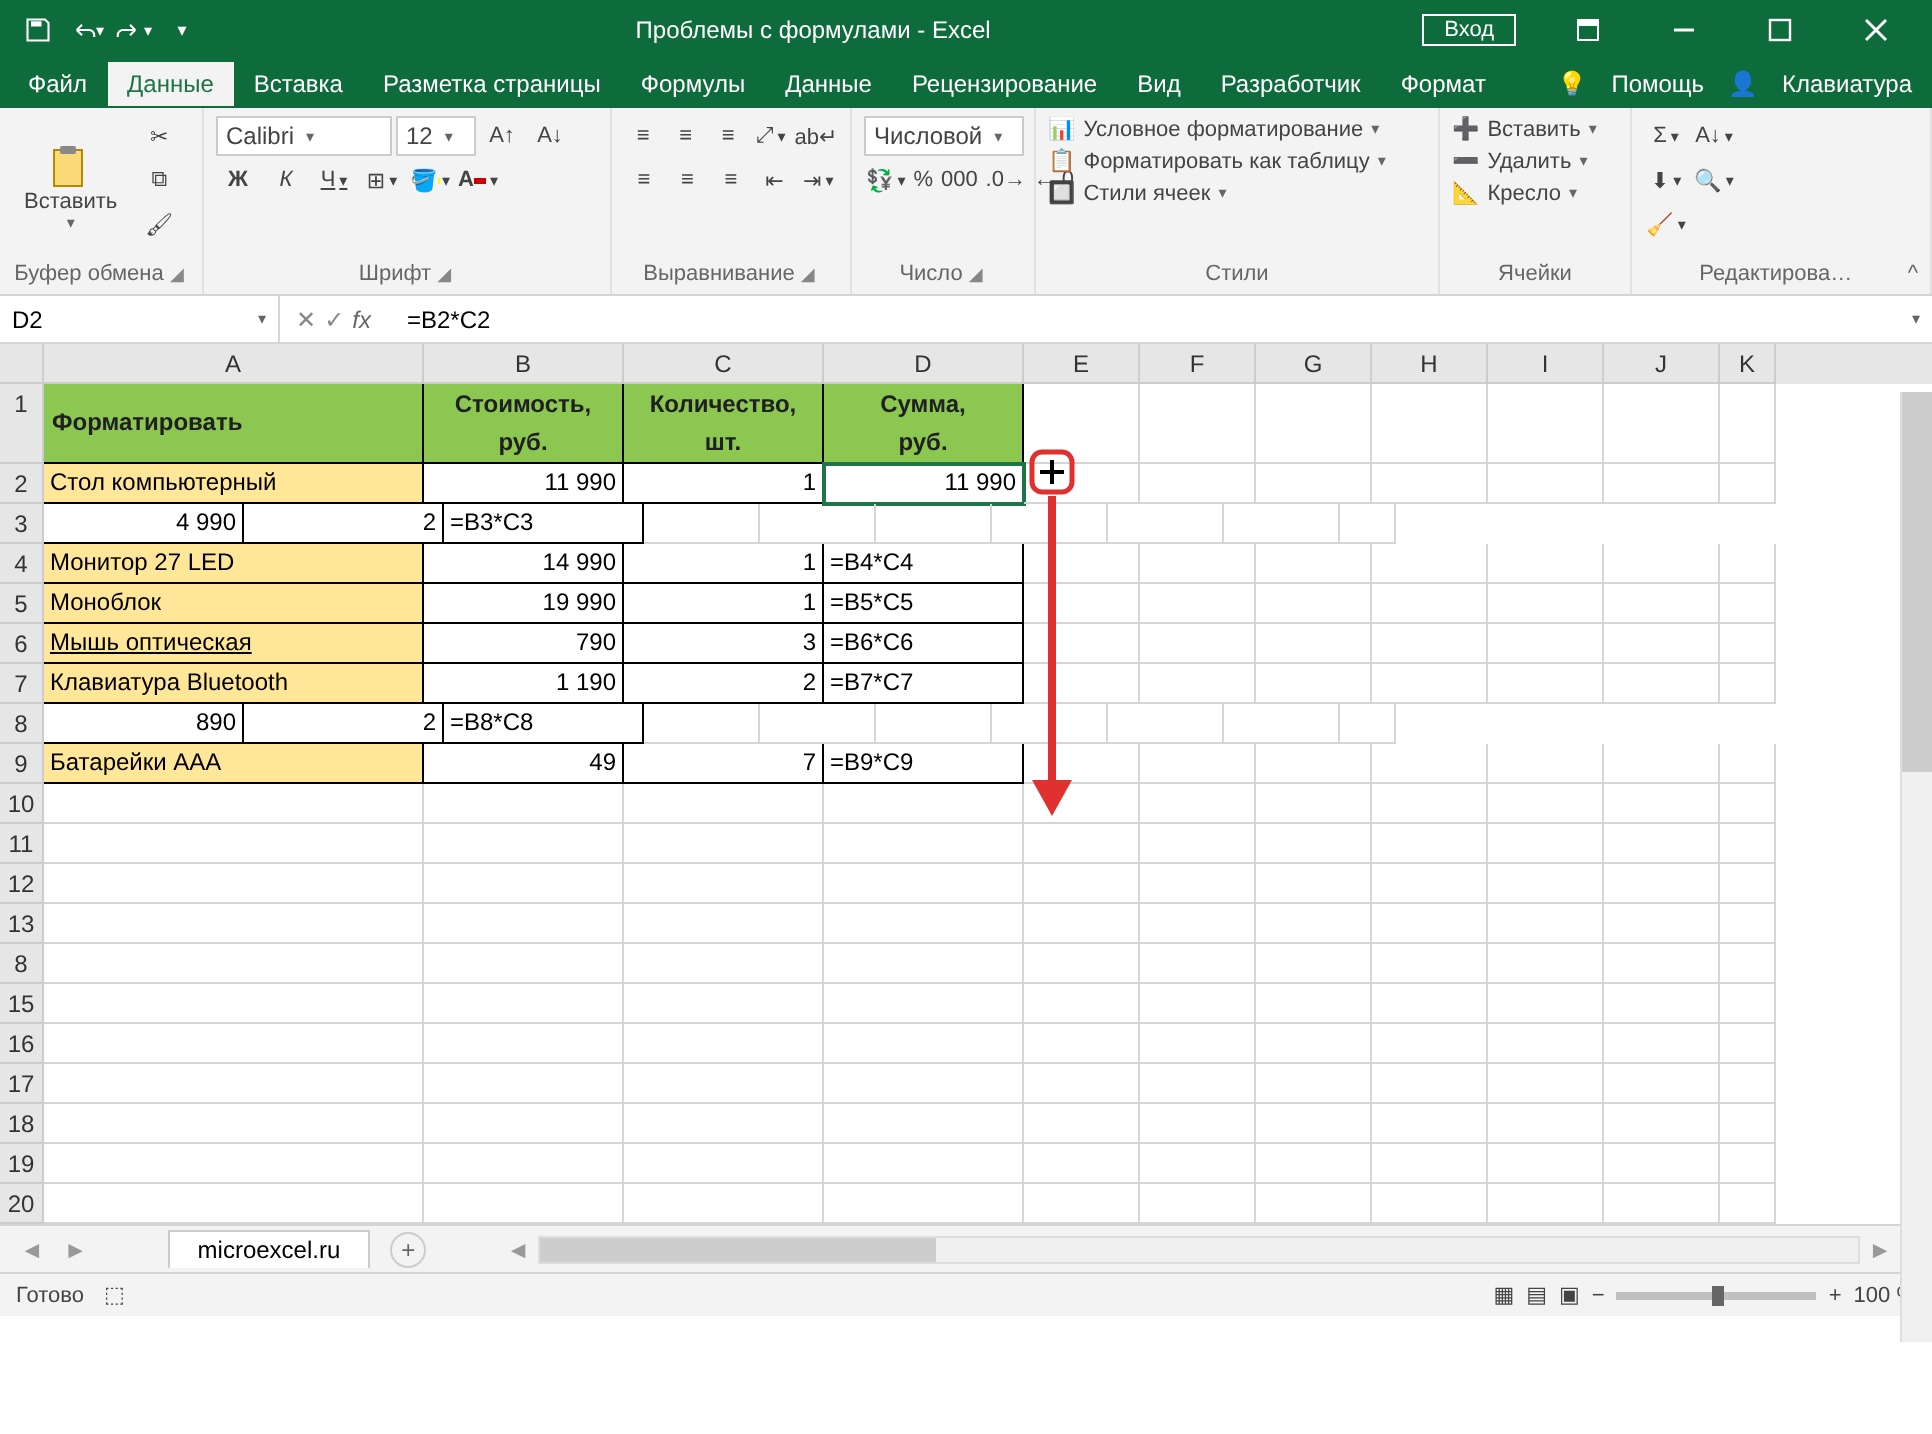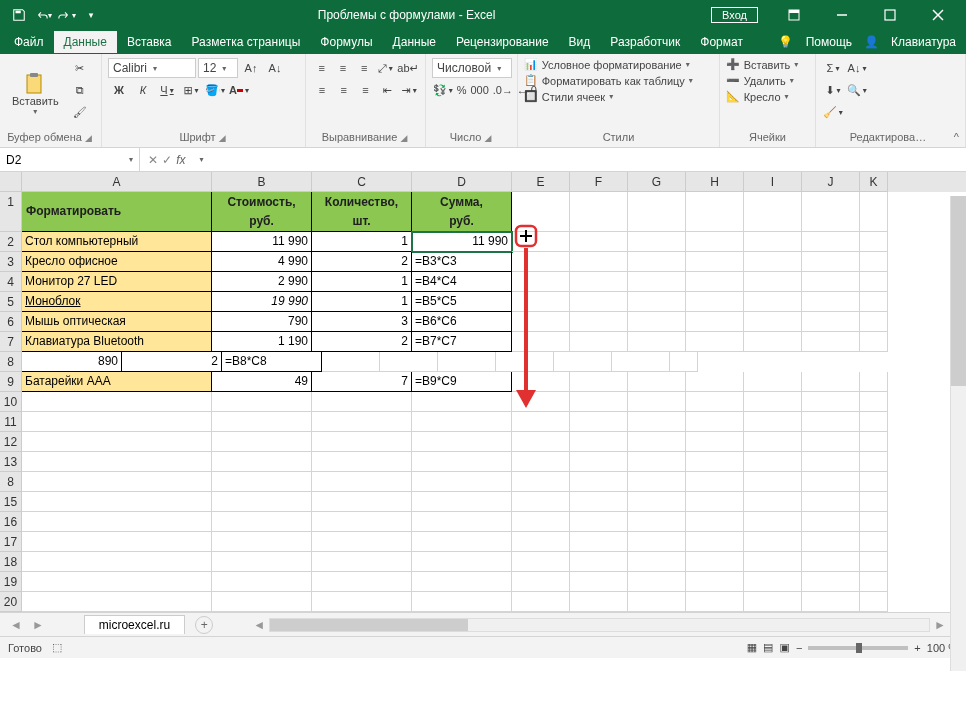--- a/index.html
+++ b/index.html
@@ -271,20 +271,21 @@
 <div class="namebox-row">
   <div class="namebox">
       <span>D2</span>
       <span class="dd">▾</span>
     </div>
   <div class="fx-btns">
     <span>✕</span>
     <span>✓</span>
     <span class="fx-label">fx</span>
   </div>
+  <div class="formula-input">=B2*C2</div>
   <span class="dd" style="padding-right:6px">▾</span>
 </div>
 
 <div class="sheet">
   <div class="colhdrs">
     <div class="corner"></div>
     <div id="colhdrs-inner" style="display:flex">
         <div class="colhdr" style="width: 190px;">A</div>
         <div class="colhdr" style="width: 100px;">B</div>
         <div class="colhdr" style="width: 100px;">C</div>
@@ -342,60 +343,59 @@
           <div class="cell data-cell selected" style="width: 100px;">11 990</div>
           <div class="cell" style="width: 58px;"></div>
           <div class="cell" style="width: 58px;"></div>
           <div class="cell" style="width: 58px;"></div>
           <div class="cell" style="width: 58px;"></div>
           <div class="cell" style="width: 58px;"></div>
           <div class="cell" style="width: 58px;"></div>
           <div class="cell" style="width: 28px;"></div>
         </div>
         <div class="gridrow">
-          <div class="cell name-cell" style="width: 190px;">Кресло офисное</div>
           <div class="cell data-cell" style="width: 100px;">4 990</div>
           <div class="cell data-cell" style="width: 100px;">2</div>
           <div class="cell formula-cell" style="width: 100px;">=B3*C3</div>
           <div class="cell" style="width: 58px;"></div>
           <div class="cell" style="width: 58px;"></div>
           <div class="cell" style="width: 58px;"></div>
           <div class="cell" style="width: 58px;"></div>
           <div class="cell" style="width: 58px;"></div>
           <div class="cell" style="width: 58px;"></div>
           <div class="cell" style="width: 28px;"></div>
         </div>
         <div class="gridrow">
           <div class="cell name-cell" style="width: 190px;">Монитор 27 LED</div>
-          <div class="cell data-cell" style="width: 100px;">2 990</div>
+          <div class="cell data-cell" style="width: 100px;">14 990</div>
           <div class="cell data-cell" style="width: 100px;">1</div>
           <div class="cell formula-cell" style="width: 100px;">=B4*C4</div>
           <div class="cell" style="width: 58px;"></div>
           <div class="cell" style="width: 58px;"></div>
           <div class="cell" style="width: 58px;"></div>
           <div class="cell" style="width: 58px;"></div>
           <div class="cell" style="width: 58px;"></div>
           <div class="cell" style="width: 58px;"></div>
           <div class="cell" style="width: 28px;"></div>
         </div>
         <div class="gridrow">
-          <div class="cell name-cell" style="width: 190px; text-decoration: underline;">Моноблок</div>
-          <div class="cell data-cell" style="width: 100px; font-style: italic;">19 990</div>
+          <div class="cell name-cell" style="width: 190px;">Моноблок</div>
+          <div class="cell data-cell" style="width: 100px;">19 990</div>
           <div class="cell data-cell" style="width: 100px;">1</div>
           <div class="cell formula-cell" style="width: 100px;">=B5*C5</div>
           <div class="cell" style="width: 58px;"></div>
           <div class="cell" style="width: 58px;"></div>
           <div class="cell" style="width: 58px;"></div>
           <div class="cell" style="width: 58px;"></div>
           <div class="cell" style="width: 58px;"></div>
           <div class="cell" style="width: 58px;"></div>
           <div class="cell" style="width: 28px;"></div>
         </div>
         <div class="gridrow">
-          <div class="cell name-cell" style="width: 190px;">Мышь оптическая</div>
+          <div class="cell name-cell" style="width: 190px; text-decoration: underline;">Мышь оптическая</div>
           <div class="cell data-cell" style="width: 100px;">790</div>
           <div class="cell data-cell" style="width: 100px;">3</div>
           <div class="cell formula-cell" style="width: 100px;">=B6*C6</div>
           <div class="cell" style="width: 58px;"></div>
           <div class="cell" style="width: 58px;"></div>
           <div class="cell" style="width: 58px;"></div>
           <div class="cell" style="width: 58px;"></div>
           <div class="cell" style="width: 58px;"></div>
           <div class="cell" style="width: 58px;"></div>
           <div class="cell" style="width: 28px;"></div>

